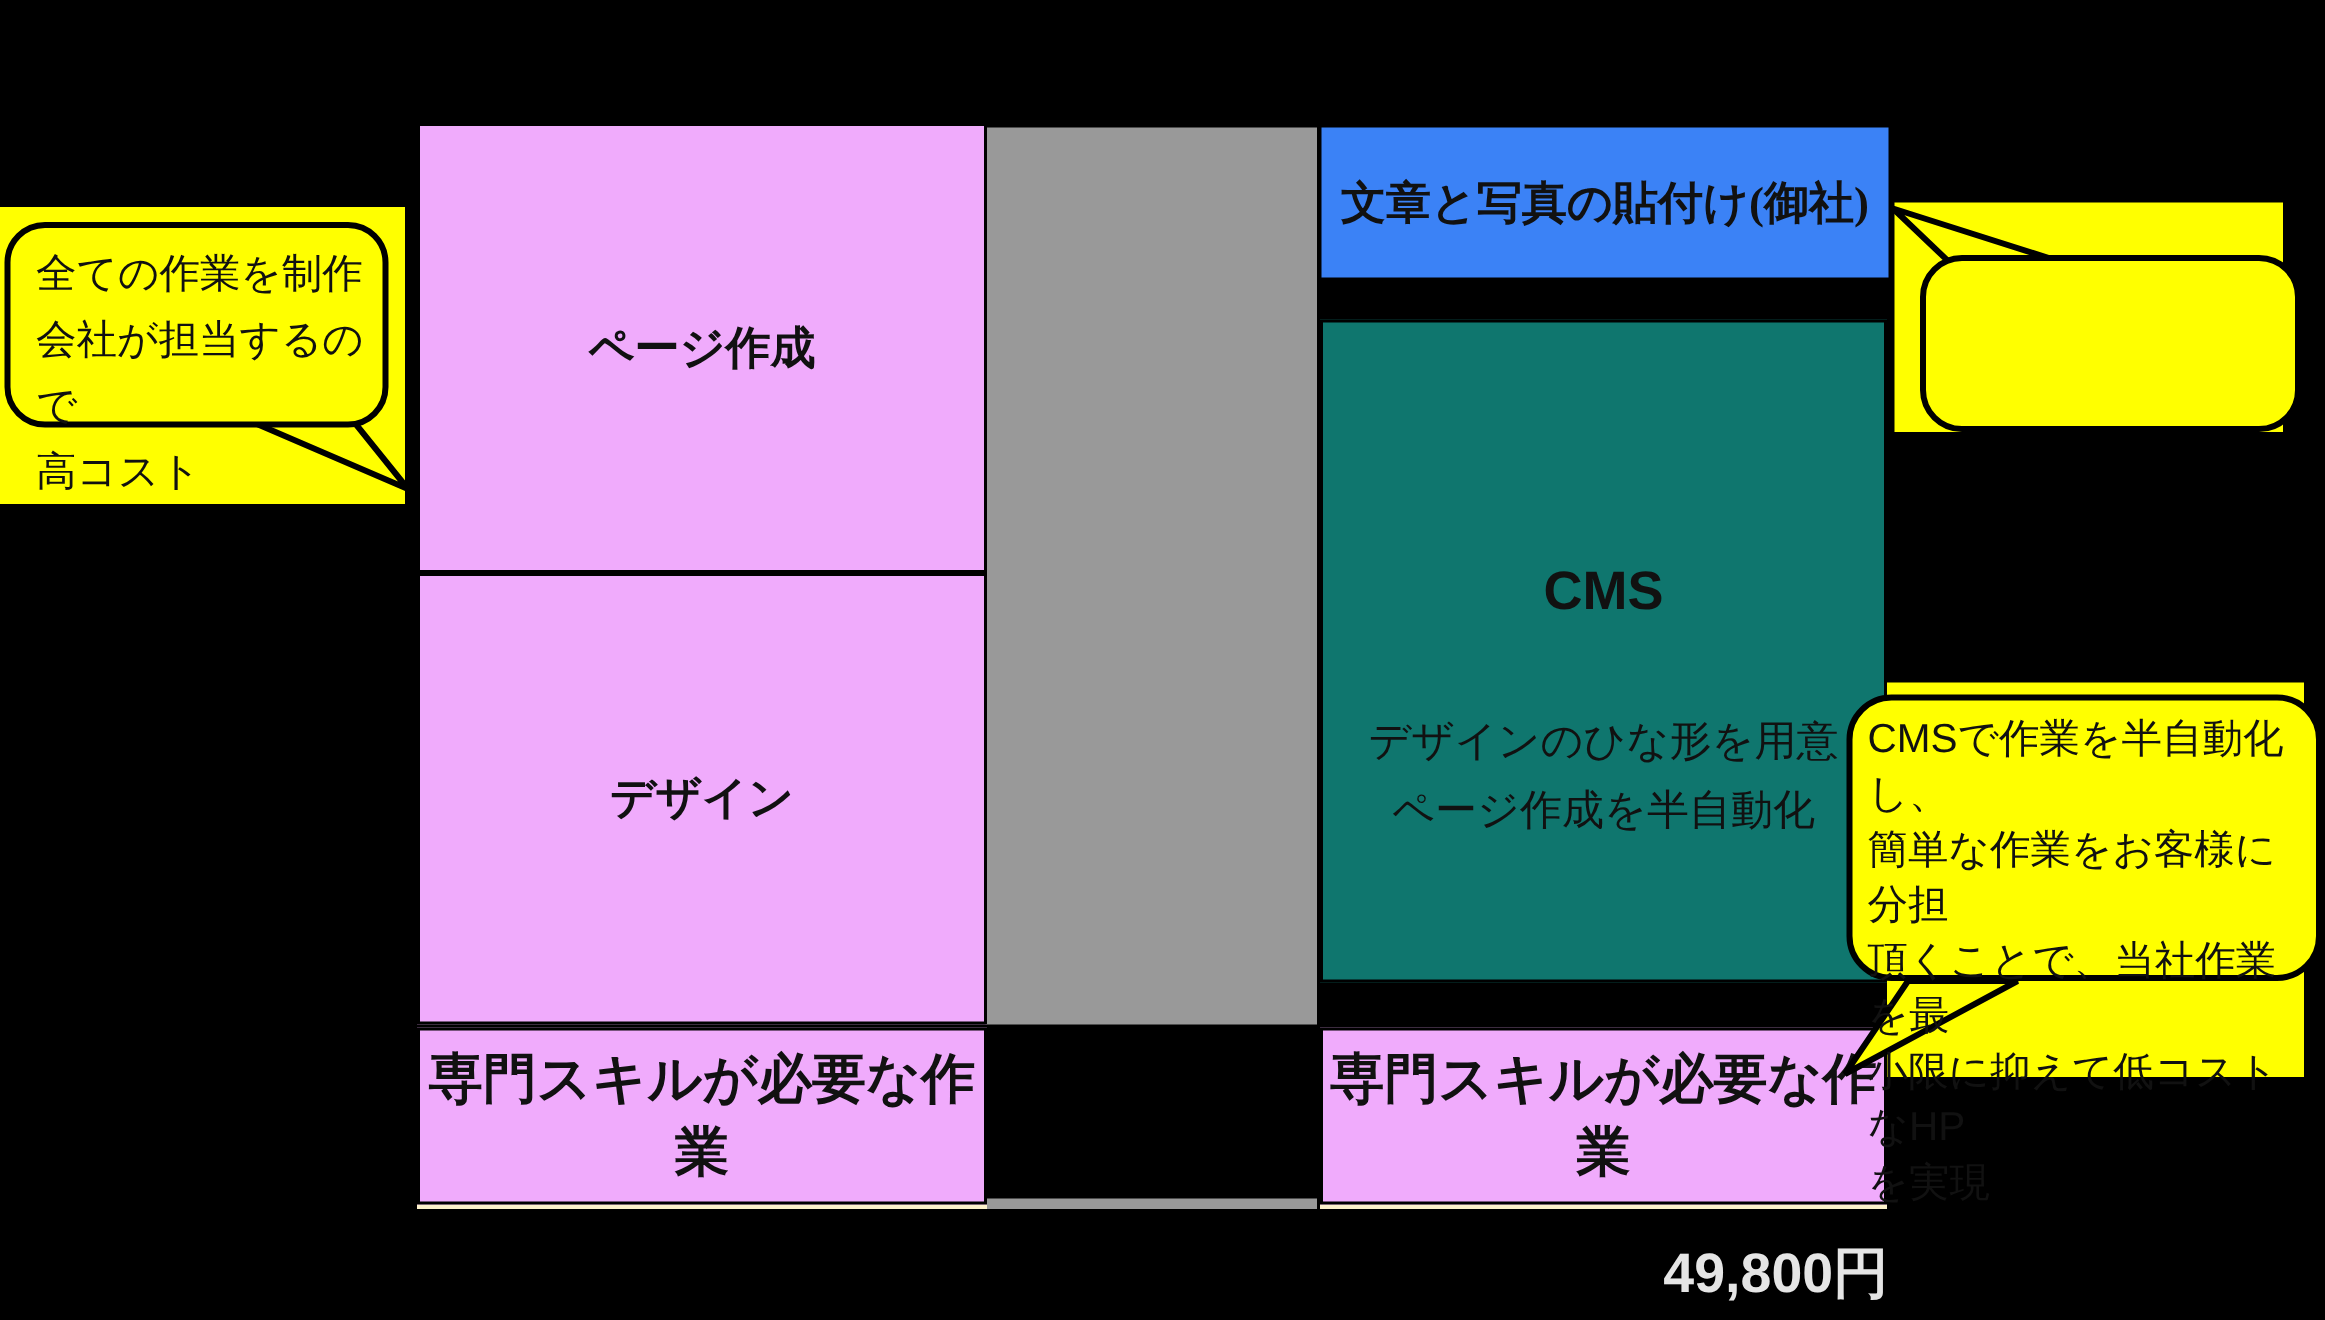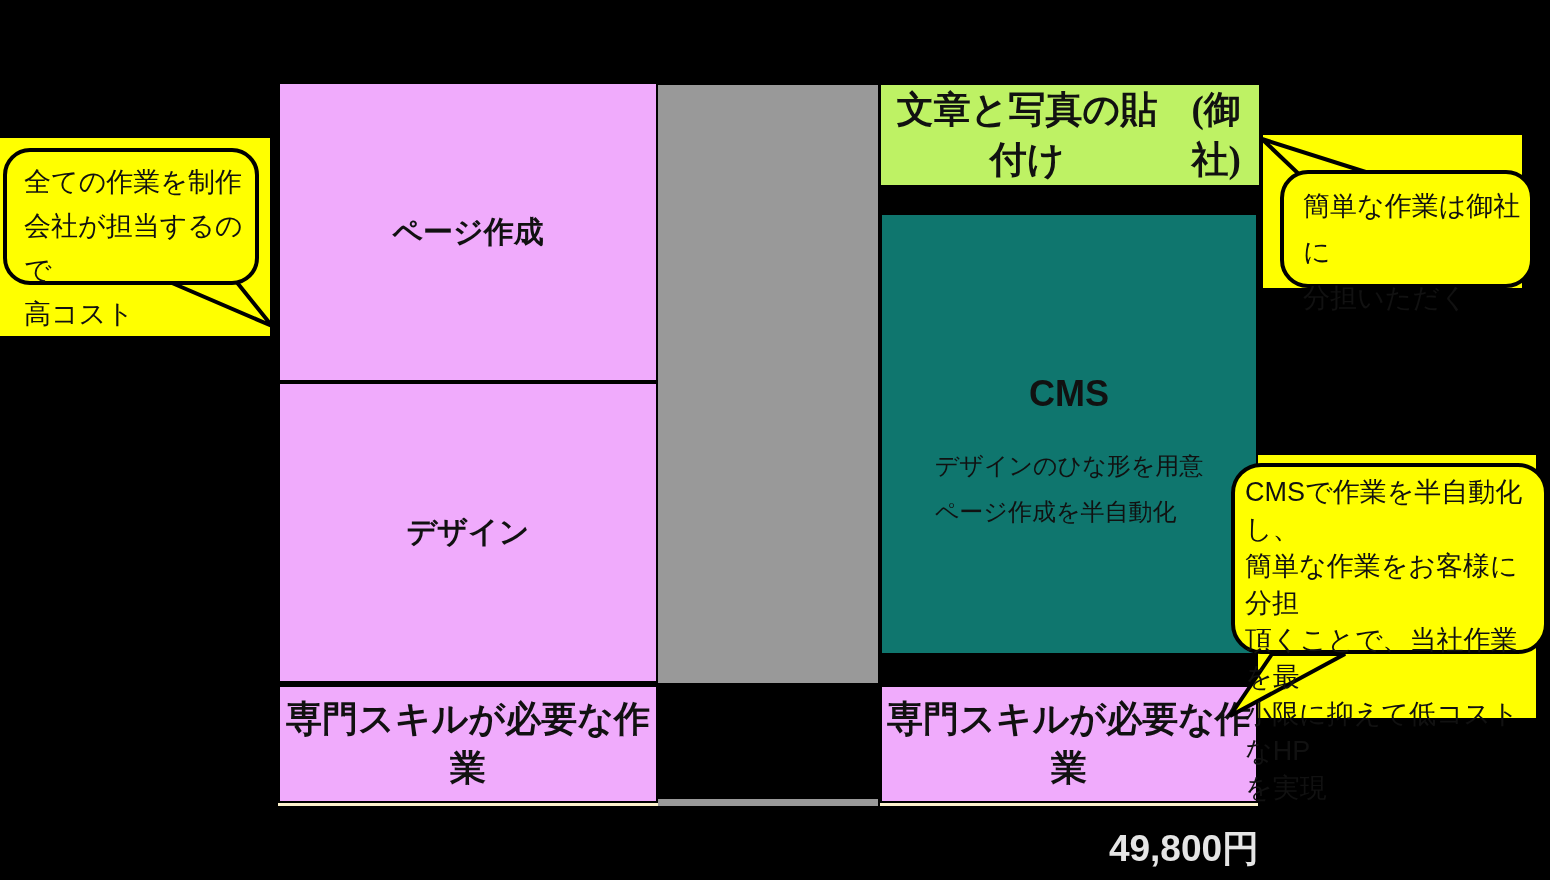--- a/index.html
+++ b/index.html
@@ -13,28 +13,28 @@
   .center{display:flex;align-items:center;justify-content:center;text-align:center;}
   .box-page   {left:278px;top:82px;width:380px;height:300px;font-size:30px;font-weight:bold;}
   .box-design {left:278px;top:382px;width:380px;height:301px;font-size:30px;font-weight:bold;}
   .label-box  {font-size:36px;font-weight:bold;box-shadow:0 3px 0 0 #FDF2CC;}
   .label-left {left:278px;top:685px;width:380px;height:118px;}
   .label-right{left:880px;top:685px;width:378px;height:118px;}
   
   .gray-body {left:657px;top:85px;width:221px;height:598px;background:#999999;}
   .gray-strip{left:657px;top:799px;width:221px;height:7px;background:#999999;}
   
-  .box-paste{left:878px;top:82px;width:384px;height:106px;background:#bef264;border:3px solid #000;
-             font-size:37px;}
+  .box-paste{left:878px;top:82px;width:384px;height:106px;background:#3b82f6;border:3px solid #000;
+             font-size:30px;}
   .box-paste .bold-part{font-weight:bold;}
   .box-paste .suffix-part{font-weight:bold;font-family:"Liberation Serif","DejaVu Serif",serif;}
   .box-cms{left:880px;top:213px;width:378px;height:442px;background:#0f766e;border:2px solid #000;
            display:flex;flex-direction:column;align-items:center;justify-content:flex-start;padding-top:158px;}
   .cms-title{font-size:36px;font-weight:bold;margin-bottom:28px;}
-  .cms-sub{font-size:24px;line-height:46px;white-space:pre-line;text-align:left;}
+  .cms-sub{font-size:28px;line-height:46px;white-space:pre-line;text-align:center;margin-top:28px;}
   .price{left:1044px;top:824px;width:280px;text-align:center;color:#e5e5e5;
          font-size:37px;font-weight:bold;}
   
   .bubble-bg{background:#FFFF00;}
   .bubble-bg-left      {left:0;top:138px;width:270px;height:198px;}
   .bubble-bg-top-right {left:1263px;top:135px;width:259px;height:153px;}
   .bubble-bg-bot-right {left:1258px;top:455px;width:278px;height:263px;}
   svg.bubble{position:absolute;overflow:visible;}
   .bubble-text{position:absolute;font-size:27px;line-height:44px;white-space:pre-line;}
   .bt-left      {left:24px;top:160px;width:230px;}
@@ -80,22 +80,20 @@
   </svg>
   <div class="bubble-text bt-left">全ての作業を制作
 会社が担当するので
 高コスト</div>
 
   <div class="abs bubble-bg bubble-bg-top-right"></div>
   <svg class="bubble" style="left:1250px;top:128px" width="300" height="170" viewBox="0 0 300 170">
     <polygon points="12,11 122,46 55,52" fill="#FFFF00" stroke="#000" stroke-width="4"></polygon>
     <rect x="32" y="44" width="250" height="114" rx="26" fill="#FFFF00" stroke="#000" stroke-width="4"></rect>
   </svg>
-  <div class="bubble-text bt-top-right">簡単な作業は御社に
-分担いただく</div>
 
   <div class="abs bubble-bg bubble-bg-bot-right"></div>
   <svg class="bubble" style="left:1215px;top:450px" width="335" height="280" viewBox="0 0 335 280">
     <polygon points="57,204 15,266 130,204" fill="#FFFF00" stroke="#000" stroke-width="4"></polygon>
     <rect x="18" y="15" width="313" height="187" rx="28" fill="#FFFF00" stroke="#000" stroke-width="4"></rect>
   </svg>
   <div class="bubble-text bt-bot-right">CMSで作業を半自動化し、
 簡単な作業をお客様に分担
 頂くことで、当社作業を最
 小限に抑えて低コストなHP

